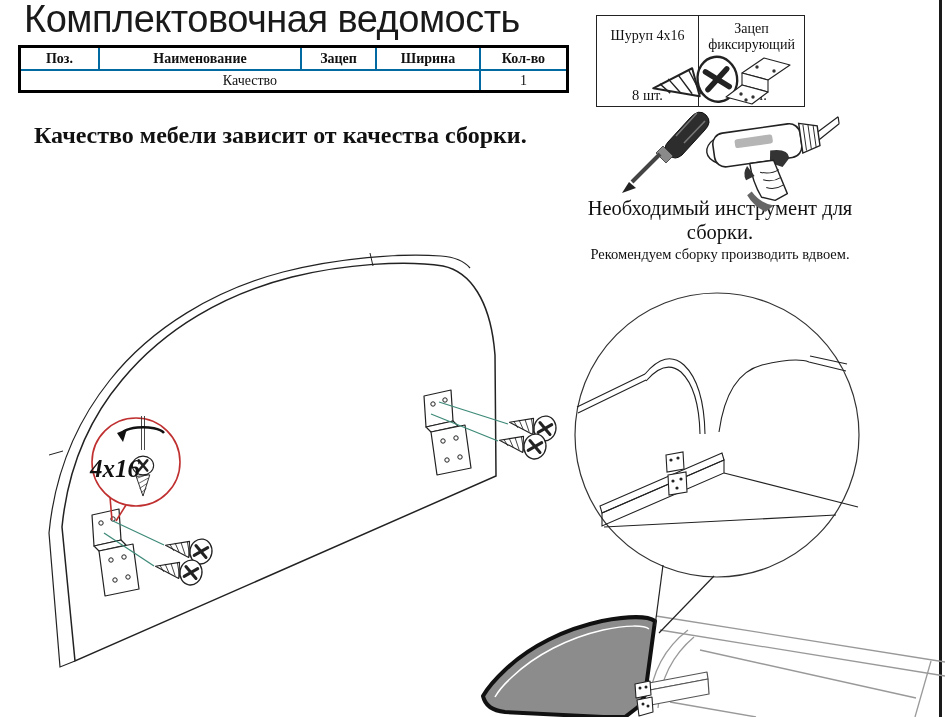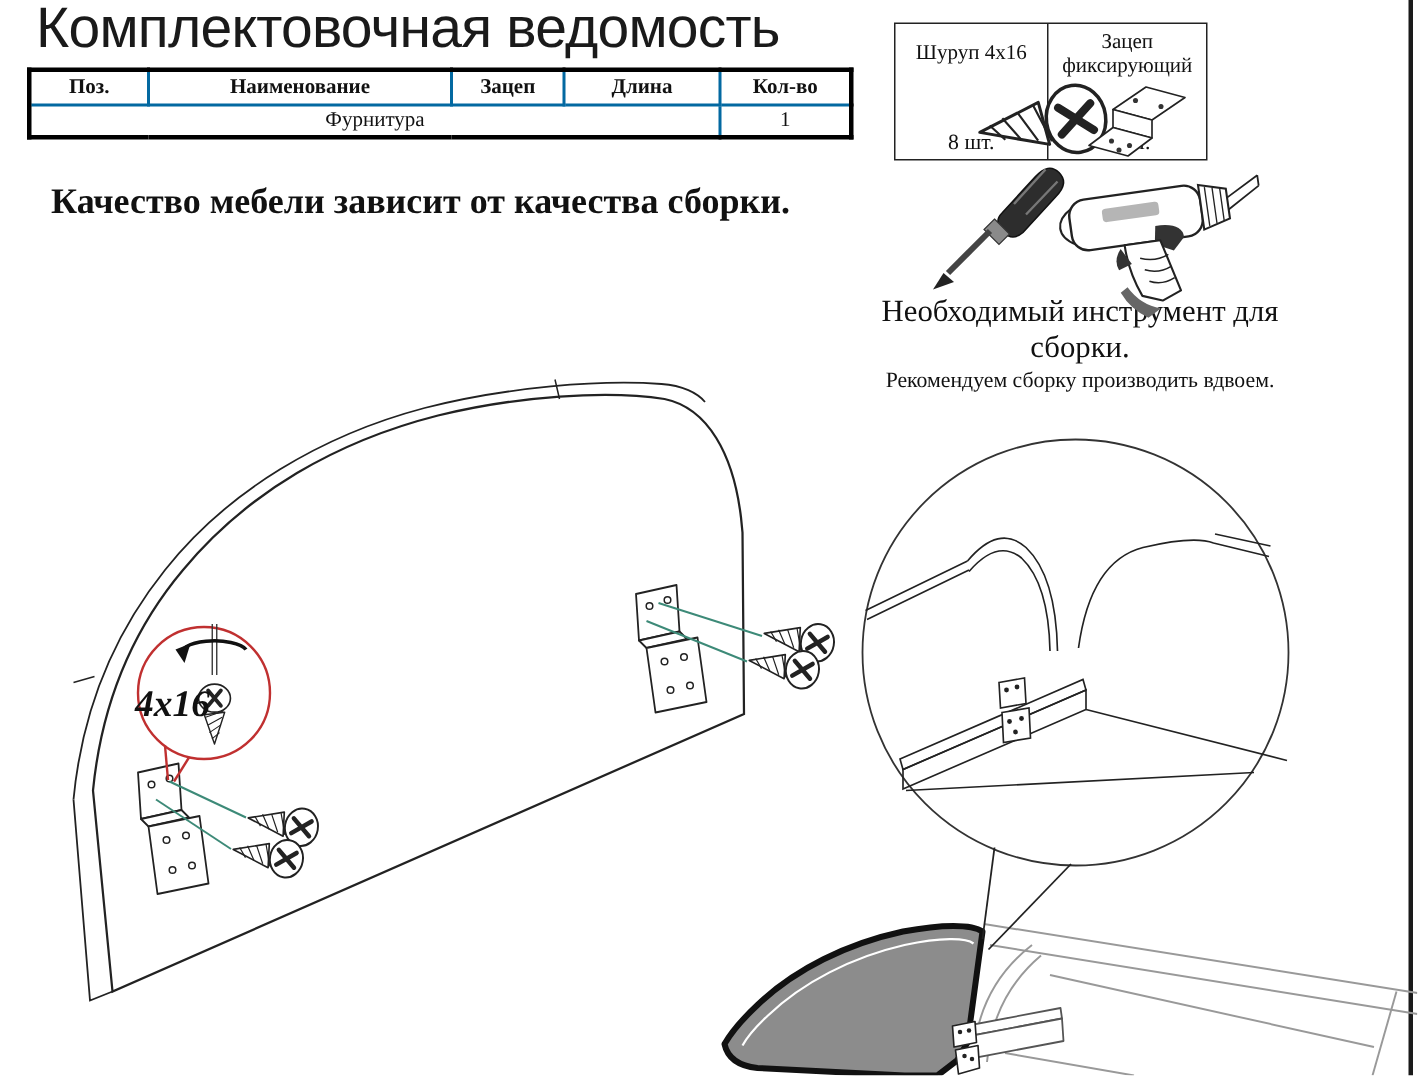--- a/index.html
+++ b/index.html
@@ -40,25 +40,25 @@
 <body>
 
 <div class="abs title">Комплектовочная ведомость</div>
 
 <table class="abs parts">
   <tbody>
       <tr>
     <th style="width:77px">Поз.</th>
     <th style="width:200px">Наименование</th>
     <th style="width:73px">Зацеп</th>
-    <th style="width:102px">Длина</th>
+    <th style="width:102px">Ширина</th>
     <th style="width:85px">Кол-во</th>
   </tr>
   <tr class="r2">
-    <td colspan="4">Фурнитура</td>
+    <td colspan="4">Качество</td>
     <td>1</td>
   </tr>
 </tbody>
   </table>
 
 <div class="abs advisory">
   <div>Качество мебели зависит от качества сборки.</div>
 </div>
 
 <div class="abs hwbox">

